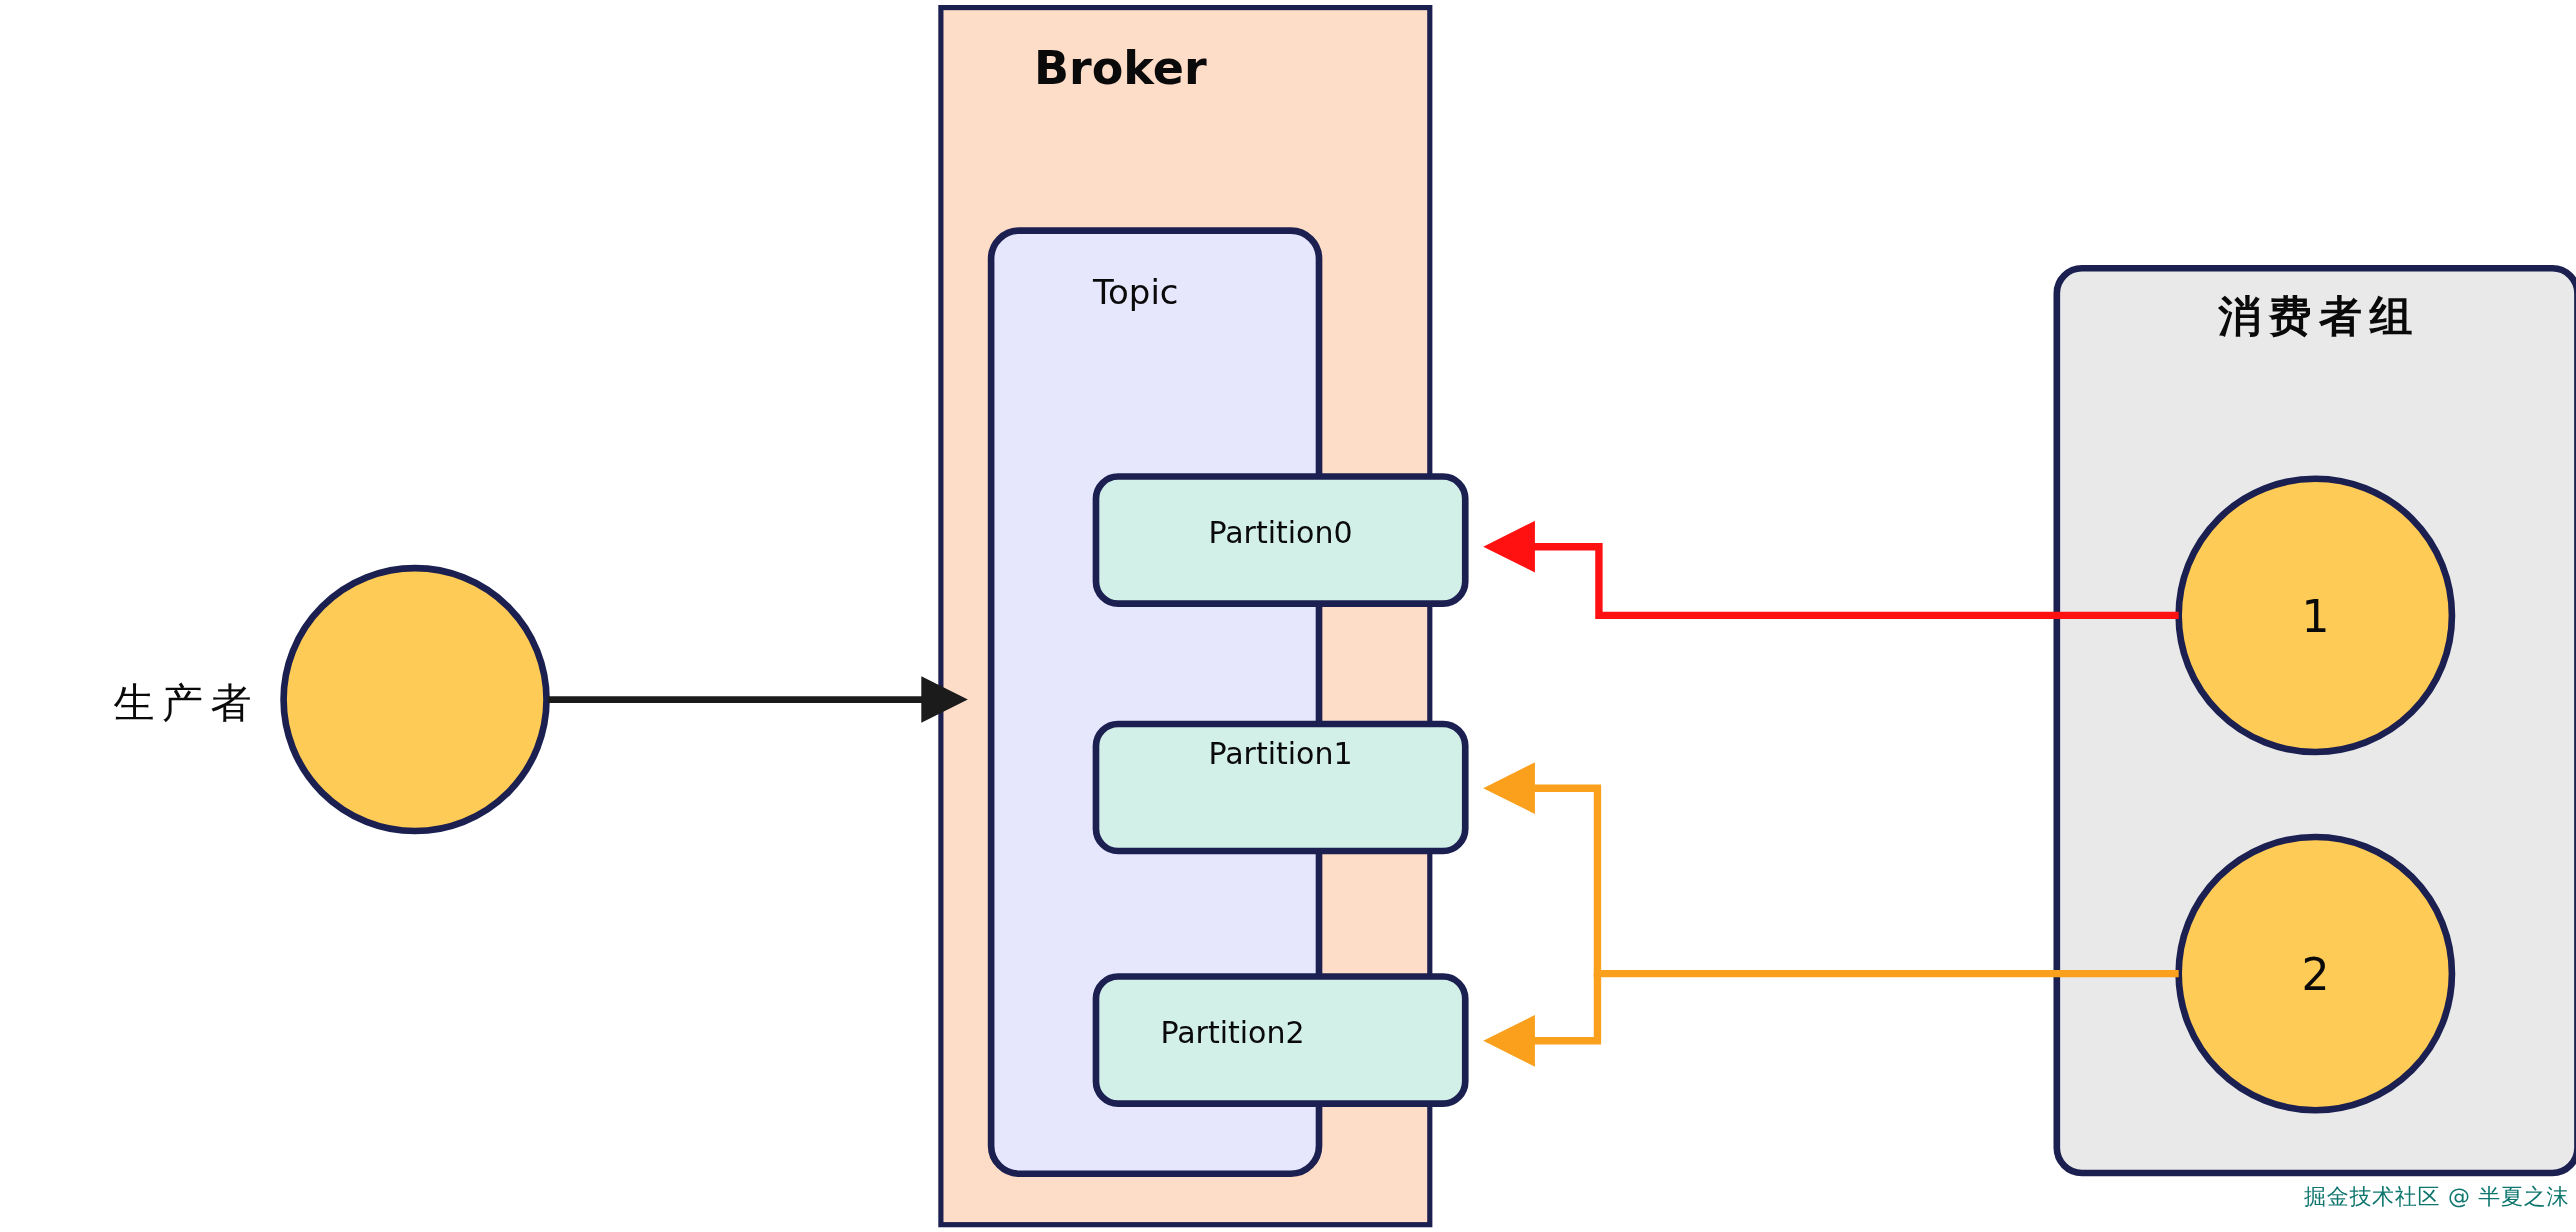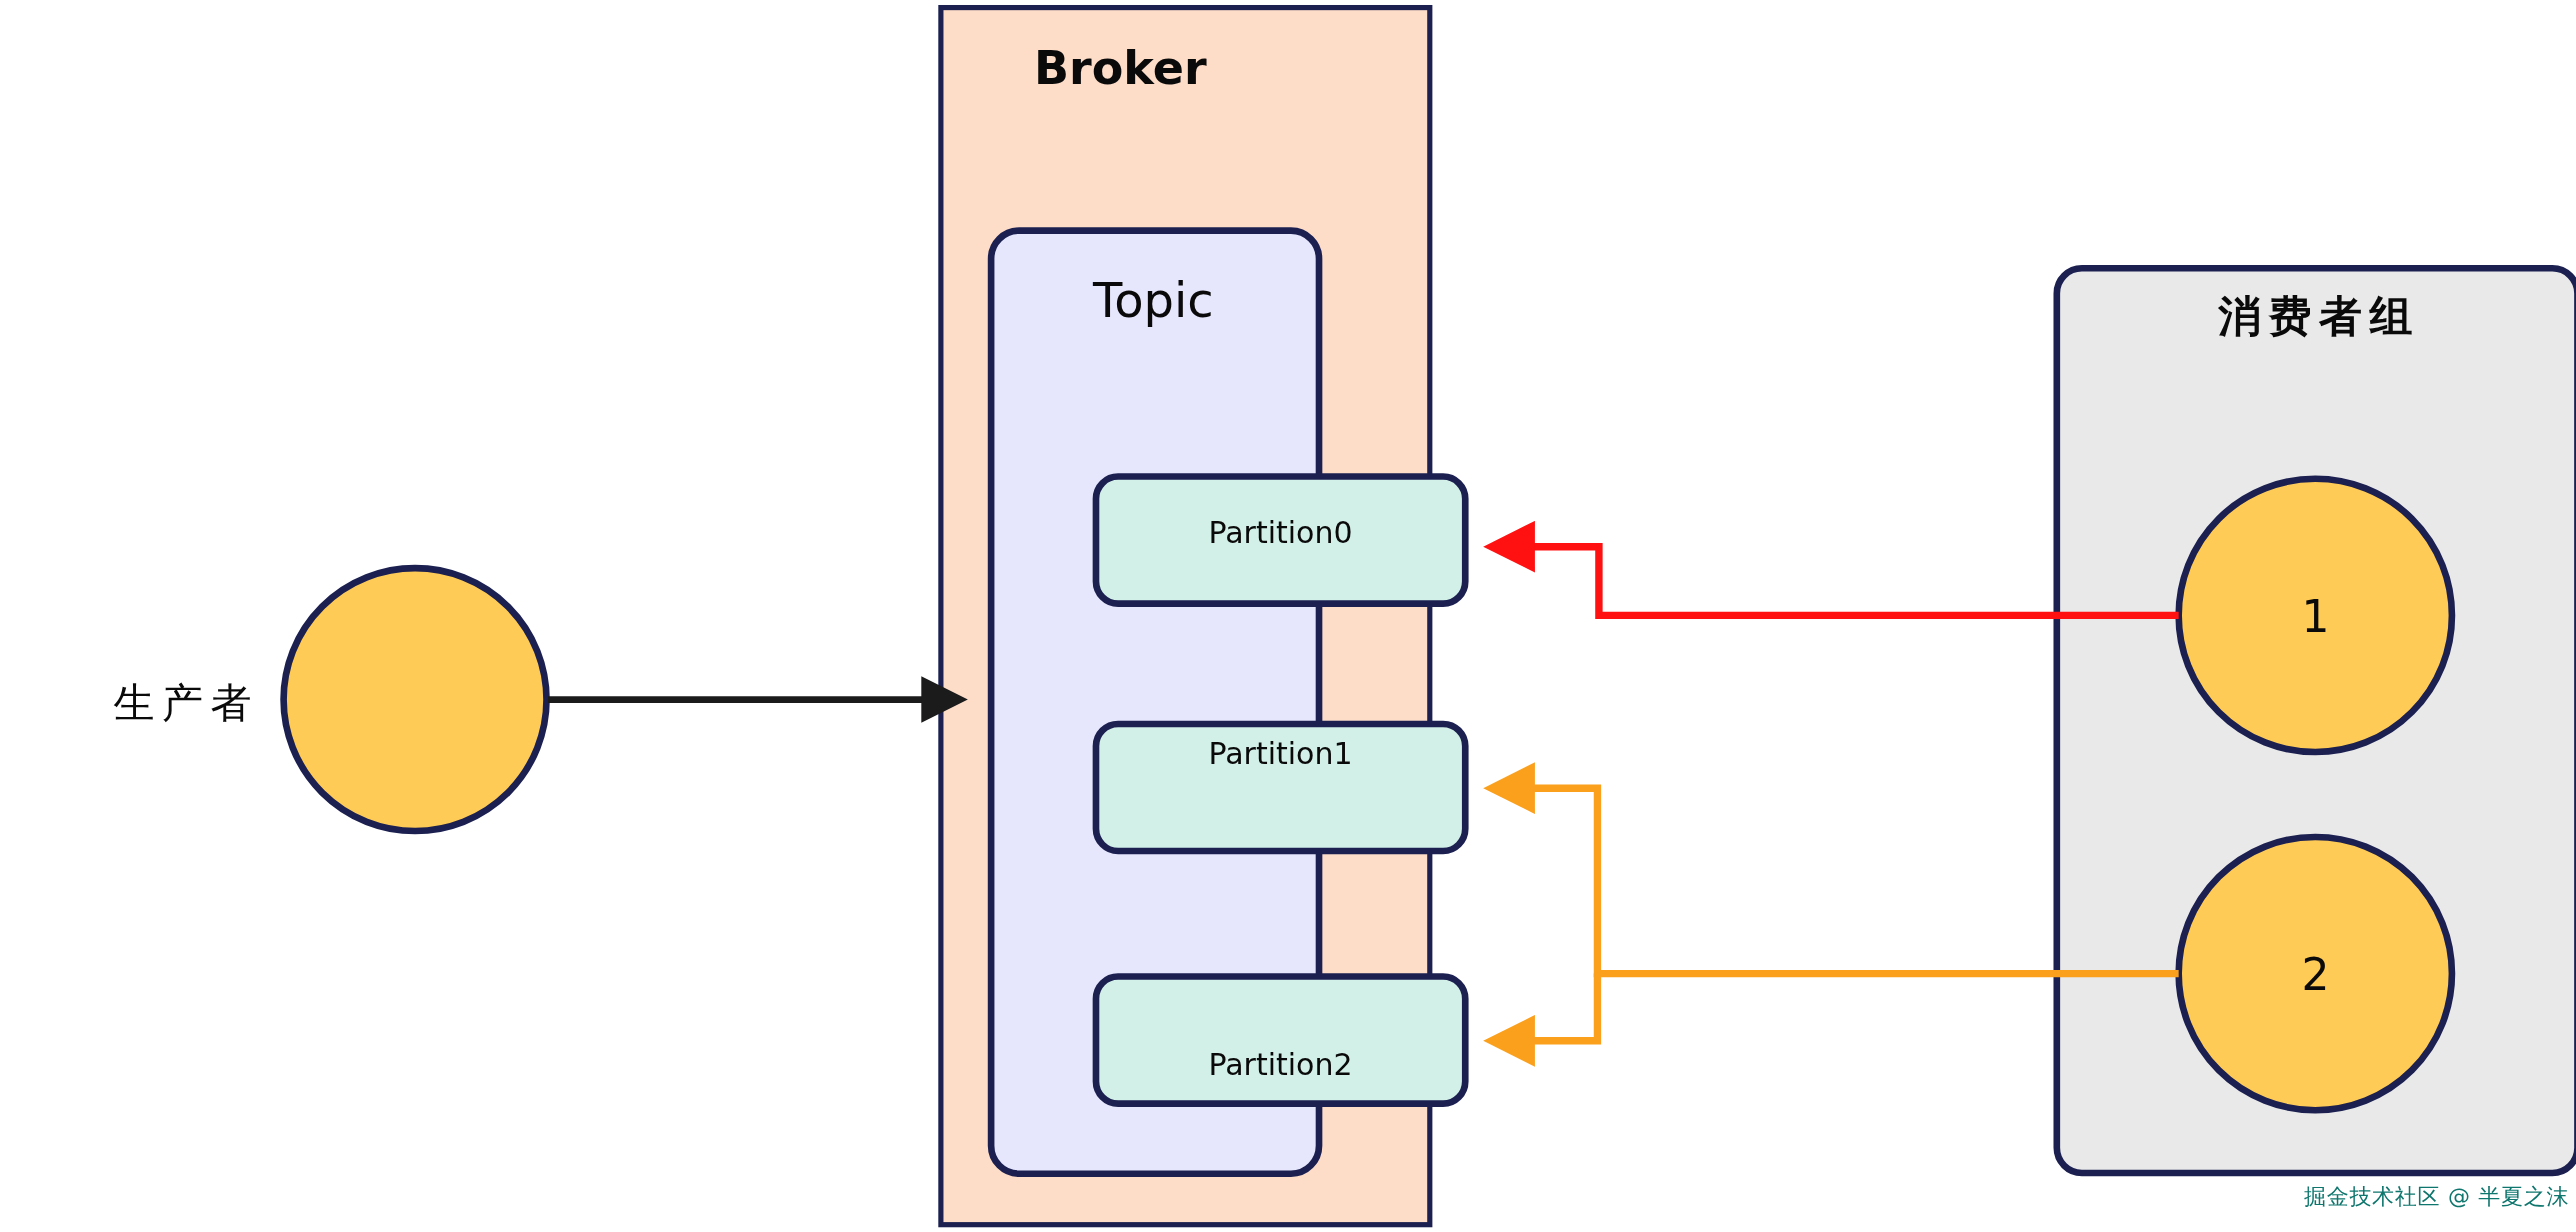--- a/index.html
+++ b/index.html
@@ -2,21 +2,21 @@
 <html style="font-size:11.8px"><head>
 <meta charset="utf-8">
 <style>
   html,body{margin:0;padding:0;background:#ffffff;}
   body{width:2576px;height:1233px;font-family:"DejaVu Sans","Liberation Sans",sans-serif;overflow:hidden;}
   #stage{position:relative;width:2576px;height:1233px;background:#ffffff;}
   svg#canvas{position:absolute;left:0;top:0;width:2576px;height:1233px;}
   .lbl{position:absolute;pointer-events:none;white-space:nowrap;color:#0a0a0a;}
   .producer-label{left:14.8px;top:676px;width:244px;text-align:right;font-size:41px;letter-spacing:7.4px;font-weight:500;}
   .broker-label{left:1034px;top:41px;font-size:46px;font-weight:700;}
-  .topic-label{left:1093px;top:272px;font-size:48px;font-weight:400;}
+  .topic-label{left:1093px;top:272px;font-size:34px;font-weight:400;}
   .group-label{left:2057px;top:288px;width:524px;text-align:center;font-size:43px;letter-spacing:7.4px;font-weight:700;}
   .part-label{font-size:30px;font-weight:400;text-align:center;}
   .circle-label{font-size:44px;font-weight:400;text-align:center;}
   .watermark{left:2304px;top:1182px;font-size:22px;color:#0f766e;letter-spacing:0.7px;}
 </style>
 </head>
 <body>
 
 <div id="stage">
 
@@ -67,21 +67,21 @@
   <div class="lbl broker-label">Broker</div>
 
   <div class="lbl topic-label">Topic</div>
 
   <div class="lbl group-label">消费者组</div>
 
   <div class="lbl part-label" style="left:1096px;top:515px;width:369px;">Partition0</div>
 
   <div class="lbl part-label" style="left:1096px;top:736px;width:369px;">Partition1</div>
 
-  <div class="lbl part-label" style="left:1096px;top:1015px;width:369px;margin-top:32px;">Partition2</div>
+  <div class="lbl part-label" style="left:1048px;top:1015px;width:369px;">Partition2</div>
 
   <div class="lbl circle-label" style="left:2179px;top:591px;width:273px;">1</div>
 
   <div class="lbl circle-label" style="left:2179px;top:949px;width:273px;">2</div>
 
   <div class="lbl watermark">掘金技术社区 @ 半夏之沫</div>
 
 </div>
 
 

